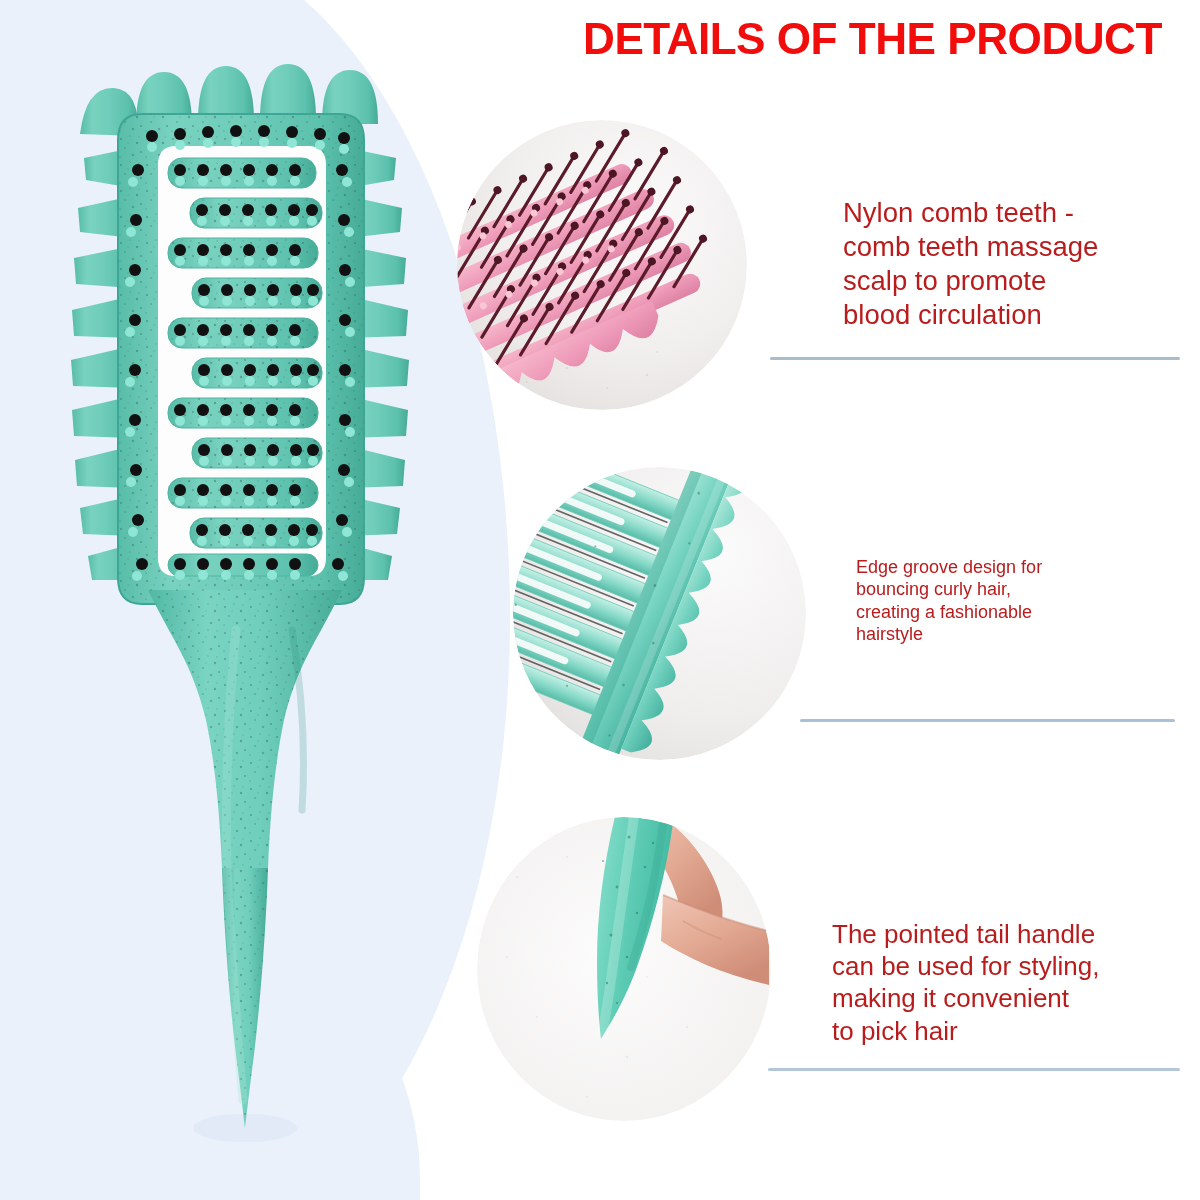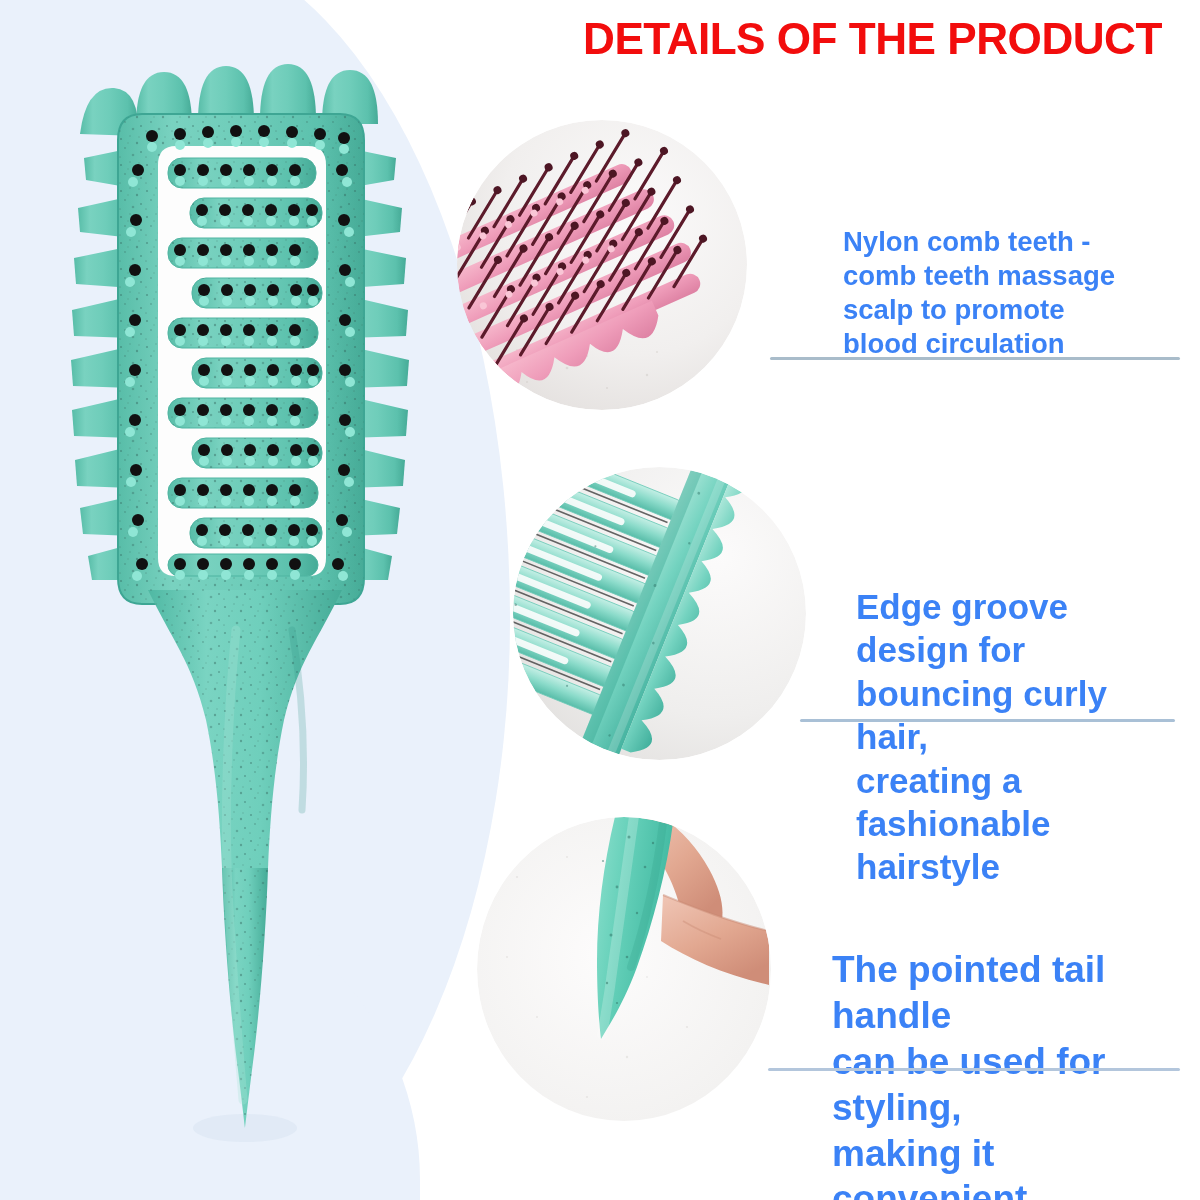--- a/index.html
+++ b/index.html
@@ -80,38 +80,37 @@
     overflow: hidden;
     z-index: 4;
   }
   #circle-1 { left: 457px; top: 120px;  width: 290px; height: 290px; }
   #circle-2 { left: 513px; top: 467px;  width: 293px; height: 293px; }
   #circle-3 { left: 477px; top: 817px;  width: 294px; height: 305px; }
 
   
   .feature-text {
     position: absolute;
-    color: #3b82f6;
-    font-weight: bold;
+    color: #b91c1c;
+    font-weight: normal;
     line-height: 1.24;
     z-index: 5;
     white-space: pre-line;
-    margin-top: 29px;
   }
   #feature-text-1 {
     left: 843px; top: 196px; width: 330px;
     font-size: 27.5px;
   }
   #feature-text-2 {
     left: 856px; top: 556px; width: 330px;
-    font-size: 35px;
+    font-size: 18px;
   }
   #feature-text-3 {
     left: 832px; top: 918px; width: 345px;
-    font-size: 37px;
+    font-size: 26px;
   }
 
   
   .divider {
     position: absolute;
     height: 3px;
     background: #a9bcca;
     z-index: 5;
     border-radius: 2px;
   }

